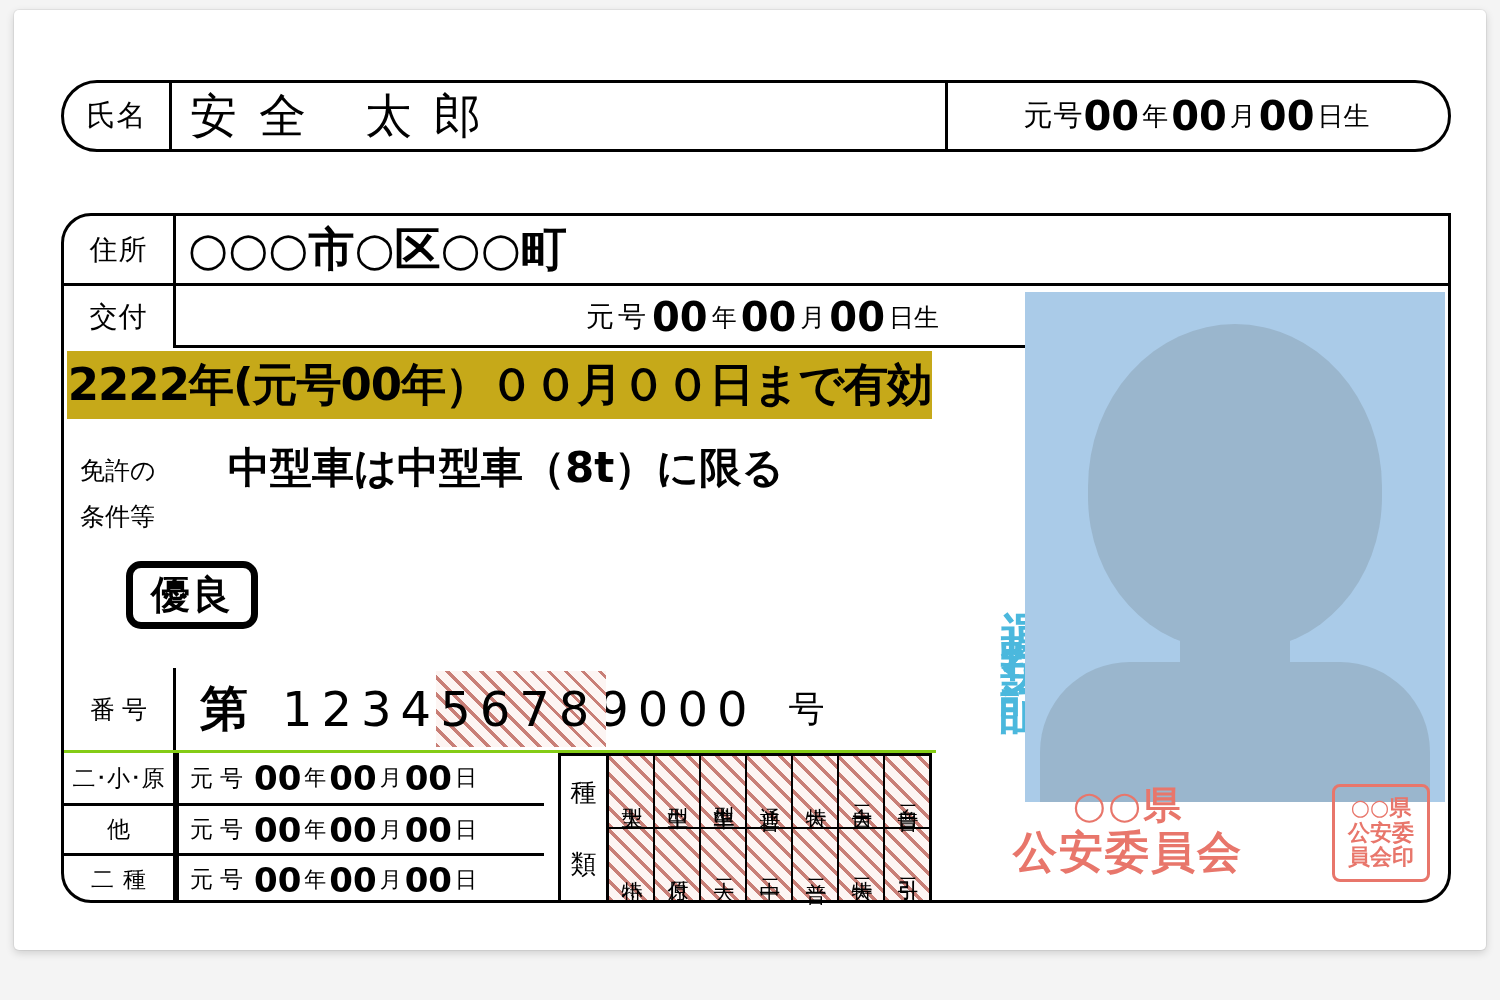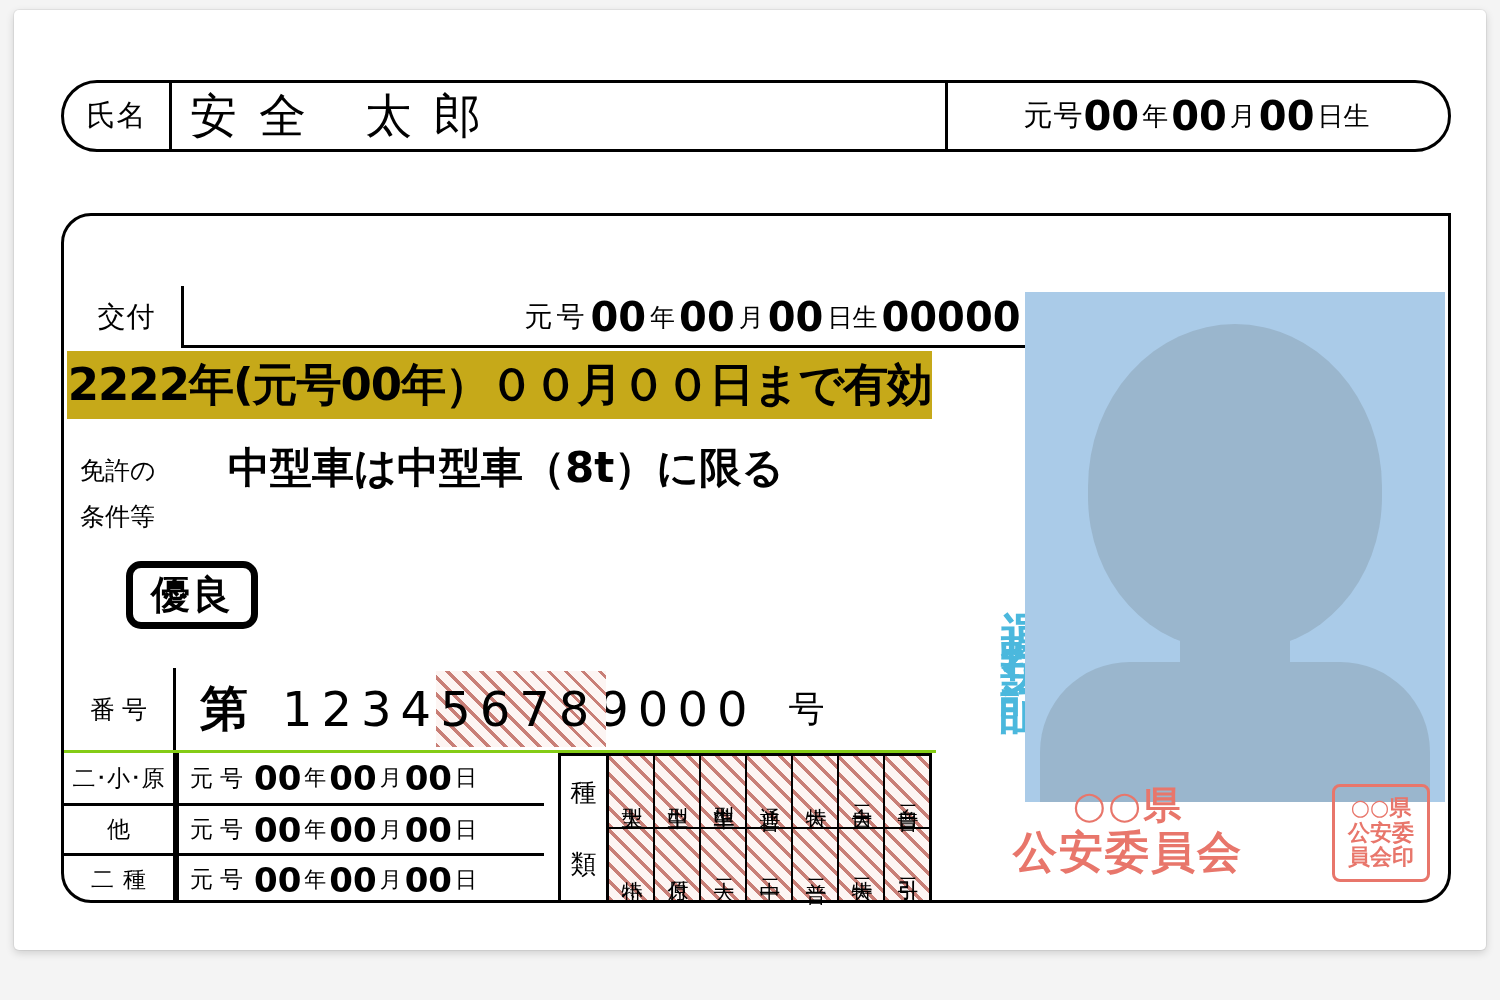--- a/index.html
+++ b/index.html
@@ -57,21 +57,21 @@
     width:112px;border-right:3px solid #000;box-sizing:border-box;
     display:flex;align-items:center;justify-content:center;font-size:28px;letter-spacing:1px;
   }
   .addr-value{
     flex:1;display:flex;align-items:center;padding-left:12px;
     font-size:46px;font-weight:600;letter-spacing:0px;
   }
 
   
   .iss-row{
-    position:absolute;left:0;top:70px;width:100%;height:62px;display:flex;padding-left:8px;
+    position:absolute;left:0;top:70px;width:100%;height:62px;display:flex;
   }
   .iss-label{
     width:112px;border-right:3px solid #000;box-sizing:border-box;
     display:flex;align-items:center;justify-content:center;font-size:28px;letter-spacing:1px;
   }
   .iss-value{
     flex:1;position:relative;display:flex;align-items:center;justify-content:center;
     font-size:40px;font-weight:600;white-space:nowrap;padding-right:95px;
   }
   .iss-value .sm{font-size:25px;font-weight:500;margin:0 4px;}
@@ -248,32 +248,35 @@
           <span class="sm">年</span>
           <span>00</span>
           <span class="sm">月</span>
           <span>00</span>
           <span class="sm">日生</span>
       </div>
     </div>
 
     <div class="body-frame">
 
+      <div class="addr-row">
+        <div class="addr-label">住所</div>
+        <div class="addr-value">○○○市○区○○町</div>
+      </div>
 
       <div class="iss-row">
         <div class="iss-label">交付</div>
         <div class="iss-value">
           <span class="gg">元号</span>
             <span>00</span>
             <span class="sm">年</span>
             <span>00</span>
             <span class="sm">月</span>
             <span>00</span>
             <span class="sm">日生</span>
-            <span>00000</span>
           <div class="iss-underline"></div>
         </div>
       </div>
 
       <div class="expiry">2222年(元号00年）００月００日まで有効</div>
 
       <div class="cond">
         <div class="cond-label">
           <div>免許の</div>
           <div>条件等</div>

